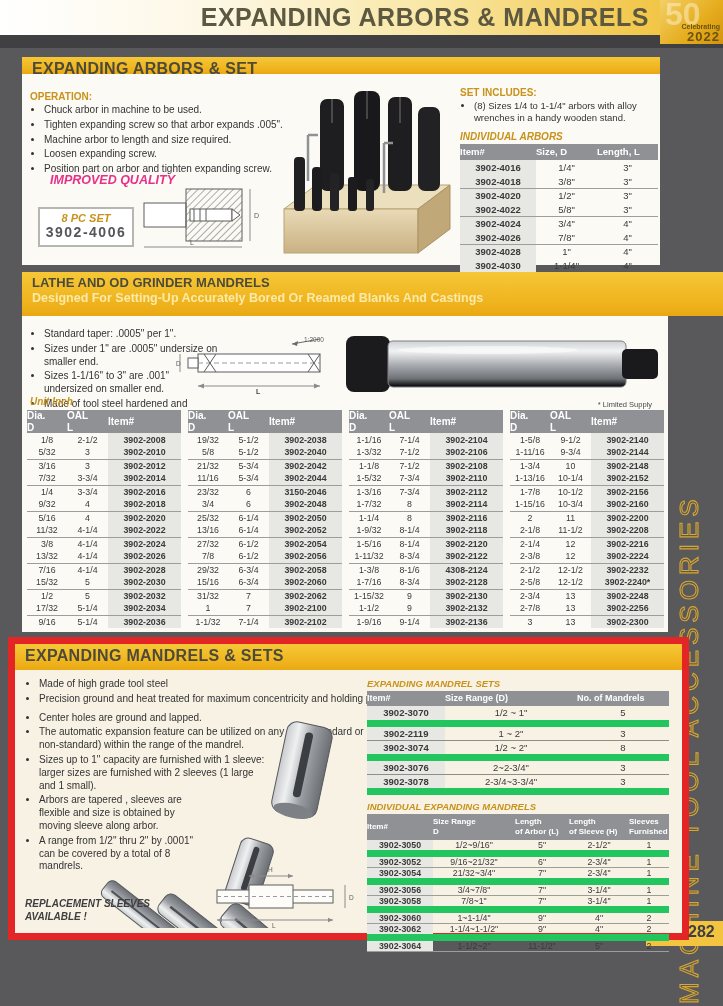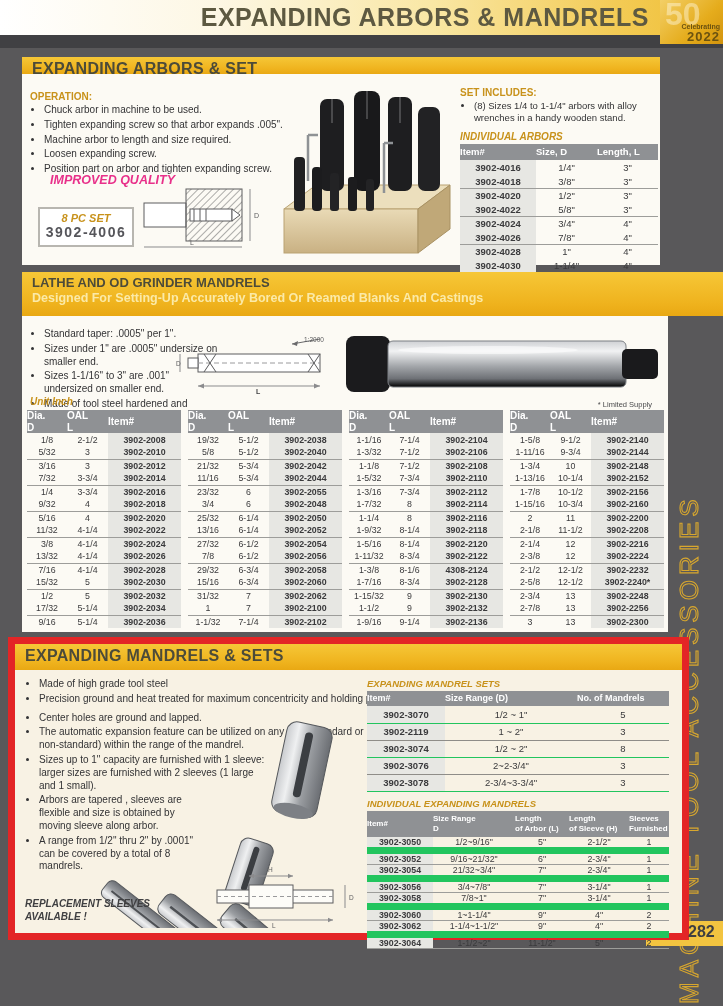--- a/index.html
+++ b/index.html
@@ -86,21 +86,21 @@
   #sec3-bullets li:nth-child(n+6) { max-width:162px; }
   #sec3-bullets li:nth-child(3) { margin-top:6px; }
   #replacement-note { position:absolute; left:10px; top:228px; width:170px; font-size:10px;
     font-weight:bold; font-style:italic; color:#3f3f41; white-space:pre-line; line-height:1.25; }
   #sec3-photo { position:absolute; left:78px; top:48px; }
   #sec3-drawing { position:absolute; left:188px; top:188px; }
   #sec3-right { position:absolute; left:352px; top:8px; width:302px; }
   .tbl-head { font-size:9.5px; }
   .t3 { width:302px; margin:2px 0 6px 0; }
   .t3 th { font-size:9px; height:15px; }
-  .t3 td { font-size:9.5px; height:17px; border-bottom:1px solid #22c55e; }
+  .t3 td { font-size:9.5px; height:17px; border-bottom:7px solid #22c55e; }
   .t3 th:nth-child(1), .t3 td:nth-child(1) { width:78px; }
   .t3 th:nth-child(2), .t3 td:nth-child(2) { width:132px; }
   .t3 td:nth-child(1) { background:#e7e7e3; font-weight:bold; }
   .t3 tbody tr:nth-child(even) td { border-bottom:1.5px solid #8f8d88; }
   .t4 { width:302px; margin-top:2px; }
   .t4 th { font-size:8px; height:26px; }
   .t4 td { font-size:8.8px; height:13.5px; border-bottom:7px solid #22c55e; }
   .t4 th:nth-child(1), .t4 td:nth-child(1) { width:66px; }
   .t4 th:nth-child(2), .t4 td:nth-child(2) { width:82px; }
   .t4 th:nth-child(3), .t4 td:nth-child(3) { width:54px; }
@@ -435,21 +435,21 @@
               <td>3902-2042</td>
             </tr>
             <tr>
               <td>11/16</td>
               <td>5-3/4</td>
               <td>3902-2044</td>
             </tr>
             <tr>
               <td>23/32</td>
               <td>6</td>
-              <td>3902-2055</td>
+              <td>3150-2046</td>
             </tr>
             <tr>
               <td>3/4</td>
               <td>6</td>
               <td>3902-2048</td>
             </tr>
             <tr>
               <td>25/32</td>
               <td>6-1/4</td>
               <td>3902-2050</td>

